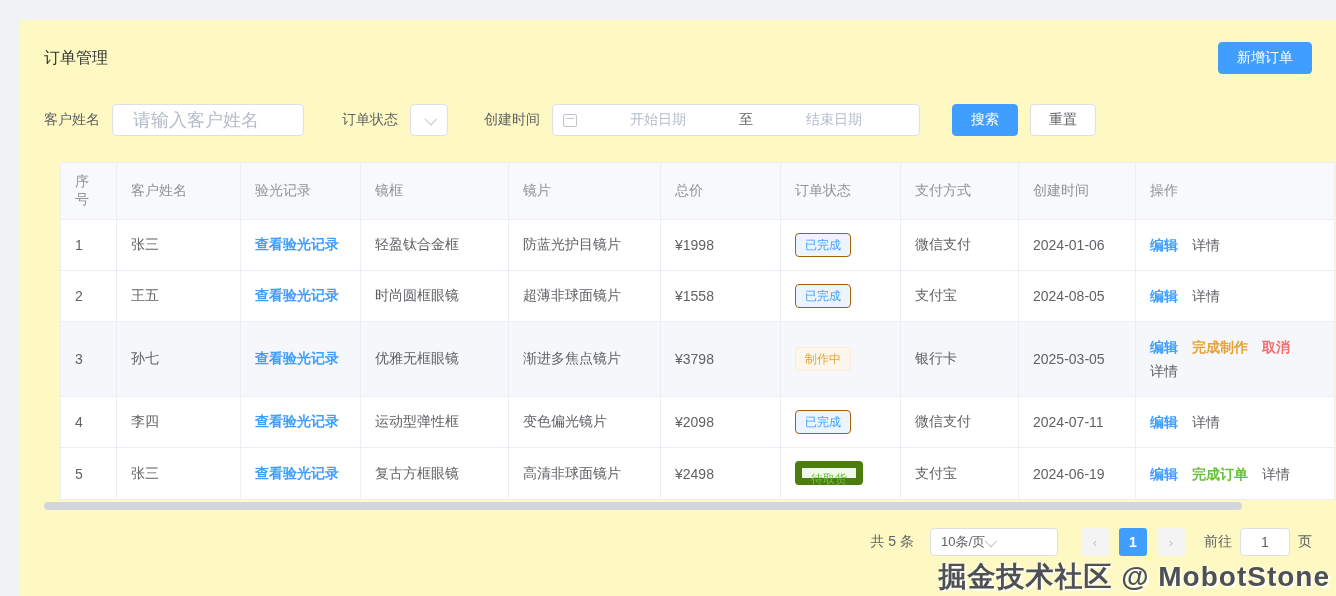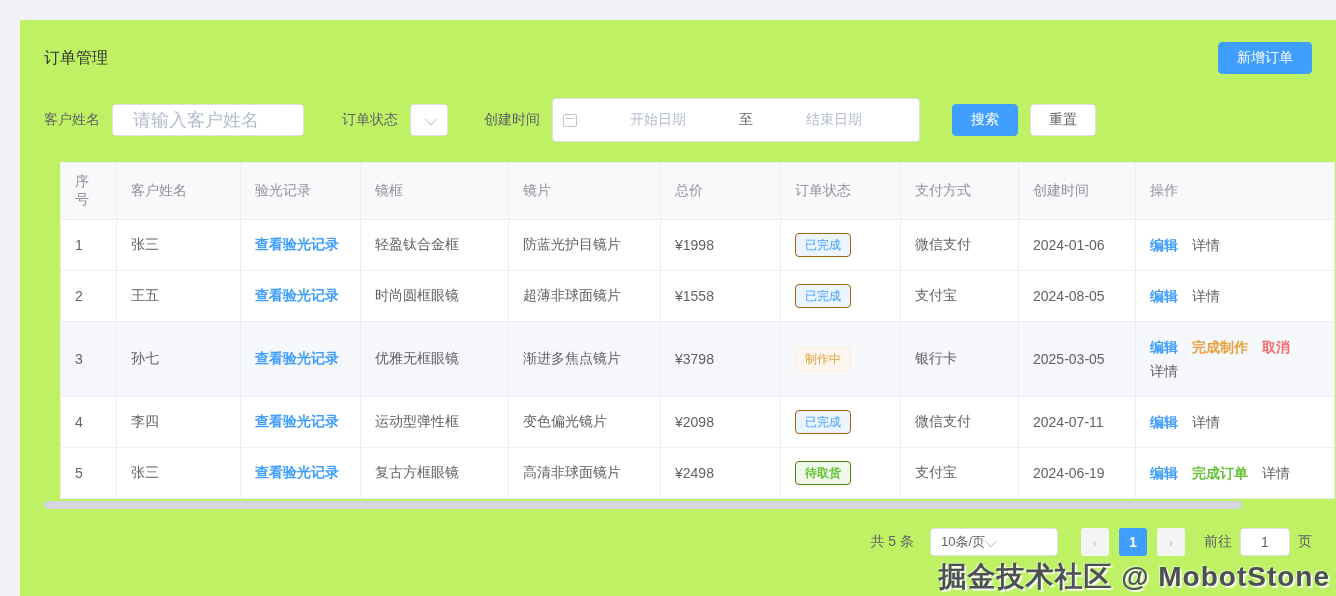--- a/index.html
+++ b/index.html
@@ -4,60 +4,60 @@
 <style>
   * { margin:0; padding:0; box-sizing:border-box; }
   html,body { width:1336px; height:596px; overflow:hidden; }
   body {
     background:#f0f2f5;
     font-family:"Liberation Sans","DejaVu Sans",sans-serif;
     font-size:14px; color:#606266;
   }
   .card {
     position:absolute; left:20px; top:20px; right:0; bottom:0;
-    background:#bef264; padding:18px 24px; overflow:hidden;
+    background:#fef9c3; padding:18px 24px; overflow:hidden;
   }
   
   .card-header { display:flex; align-items:center; justify-content:space-between; height:40px; }
   .page-title { font-size:16px; font-weight:500; color:#303133; }
   .btn { display:inline-flex; align-items:center; justify-content:center;
     height:32px; padding:0 18px; border-radius:4px; font-size:14px; cursor:pointer;
     border:1px solid #dcdfe6; background:#fff; color:#606266; white-space:nowrap; }
   .btn-primary { background:#409eff; border-color:#409eff; color:#fff; }
   
   .filter-row { display:flex; align-items:center; margin-top:26px; height:32px; }
   .f-label { color:#606266; margin-right:12px; white-space:nowrap; }
   .text-input { width:192px; height:32px; border:1px solid #dcdfe6; border-radius:4px;
     padding:0 20px; font-size:18px; color:#606266; outline:none;
     font-family:"Liberation Sans","DejaVu Sans",sans-serif; }
   .text-input::placeholder { color:#b4bccc; }
   .gap-lg { width:38px; } .gap-md { width:36px; } .gap-sm { width:12px; } .gap-btn { width:32px; }
   .mini-select { width:38px; height:32px; border:1px solid #dcdfe6; border-radius:4px;
     display:flex; align-items:center; justify-content:center; cursor:pointer; background:#fff; }
   .chev { width:9px; height:9px; border-right:1.5px solid #c0c4cc; border-bottom:1.5px solid #c0c4cc;
     transform:rotate(45deg) translateY(-2px); }
-  .date-range { width:368px; height:44px; border:1px solid #dcdfe6; border-radius:4px;
+  .date-range { width:368px; height:32px; border:1px solid #dcdfe6; border-radius:4px;
     display:flex; align-items:center; padding:0 10px; background:#fff; cursor:pointer; }
   .cal-icon { width:14px; height:13px; border:1.4px solid #c0c4cc; border-radius:2px; position:relative; margin-right:6px; flex:none; }
   .cal-icon:before { content:""; position:absolute; left:1.5px; top:3px; width:8px; height:1.4px; background:#c0c4cc; }
   .dr-ph { color:#b4bccc; flex:1; text-align:center; }
   .dr-sep { color:#606266; padding:0 6px; }
   
   .table-wrap { margin-top:26px; }
   table { border-collapse:collapse; width:100%; table-layout:fixed; font-size:14px;margin-left:16px; }
   table, th, td { border:1px solid #ebeef5; }
   th { background:#f8f9fa; color:#909399; font-weight:500; text-align:left;
     padding:10px 14px; height:38px; }
   td { color:#606266; padding:13px 14px; background:#fff; }
   tbody tr:nth-child(3) td { background:#f5f7fa; }
   a.cell-link { color:#409eff; font-weight:700; text-decoration:none; cursor:pointer; }
   .tag { display:inline-block; height:24px; line-height:22px; padding:0 9px; font-size:12px; border-radius:4px; }
   .tag-primary { color:#409eff; background:#ecf5ff; border:1px solid #a16207; }
   .tag-warning { color:#e6a23c; background:#fdf6ec; border:1px solid #faecd8; }
-  .tag-success { color:#67c23a; background:#f0f9eb; border:1px solid #4d7c0f;font-weight:bold; }
+  .tag-success { color:#67c23a; background:#f0f9eb; border:7px solid #4d7c0f; }
   .act { font-weight:700; margin-right:14px; cursor:pointer; white-space:nowrap; display:inline-block; line-height:24px; }
   .act-primary { color:#409eff; } .act-warning { color:#e6a23c; }
   .act-danger { color:#f56c6c; } .act-success { color:#67c23a; }
   .act-default { color:#606266; font-weight:400; }
   .h-scrollbar { height:8px; width:94.5%; background:#d3d6dc; border-radius:4px; margin-top:2px; cursor:pointer; }
   
   .pagination { position:absolute; right:24px; top:508px; display:flex; align-items:center; }
   .pg-total { color:#606266; margin-right:16px; }
   .pg-size { width:128px; height:28px; border:1px solid #dcdfe6; border-radius:4px;
     display:flex; align-items:center; padding:0 10px; justify-content:flex-start;

